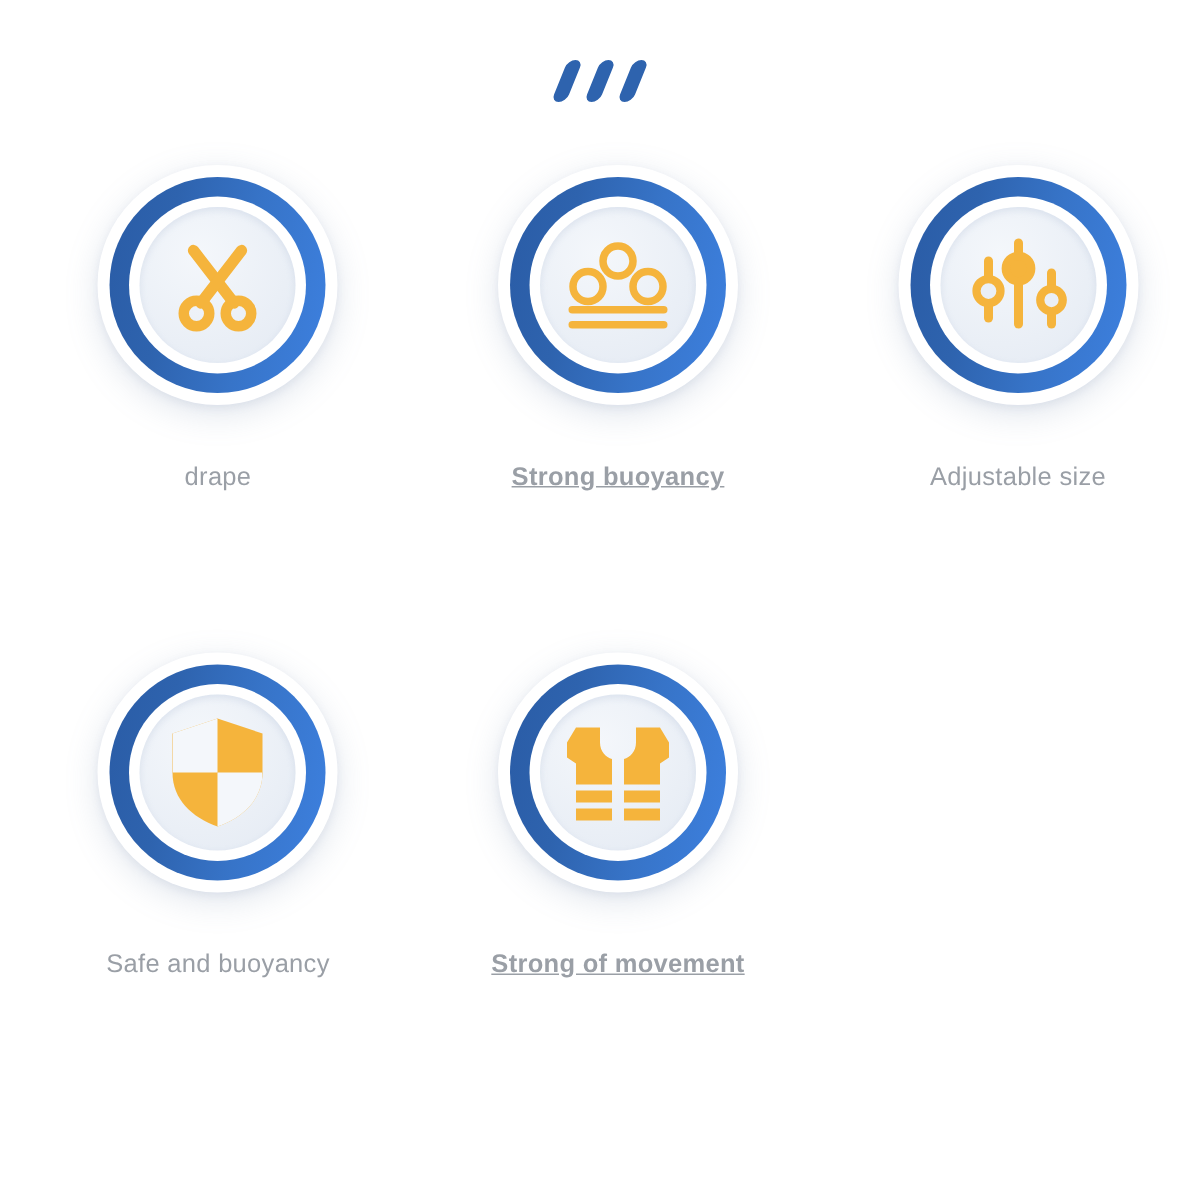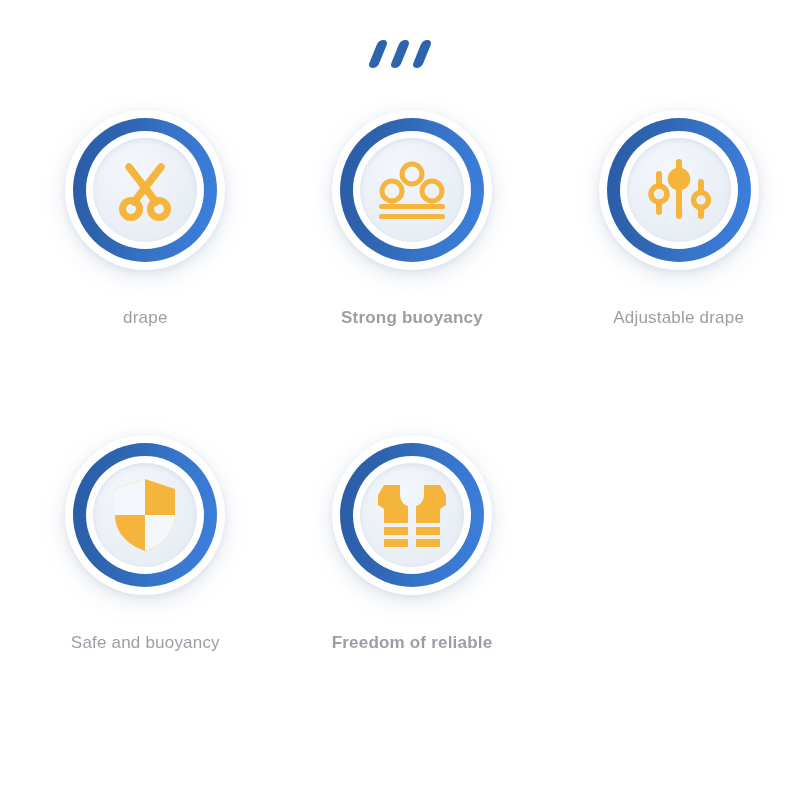--- a/index.html
+++ b/index.html
@@ -98,20 +98,21 @@
   .feature-label {
     margin-top: 38px;
     font-size: 17px;
     color: #9a9fa6;
     letter-spacing: .2px;
     white-space: nowrap;
   }
   .feature-label.em {
     color: #9a9fa6;
     font-weight: 700;
+    text-decoration: underline;
   }
 </style>
 </head>
 <body>
 
 <div class="dash-row">
   <span class="dash"></span>
   <span class="dash"></span>
   <span class="dash"></span>
 </div>
@@ -163,21 +164,21 @@
               <path d="M36 8 L36 62"></path>
               <path d="M58 28 L58 62"></path>
             </g>
             <circle cx="16" cy="40" r="8" stroke="#f5b43c" stroke-width="5.5" fill="#eaeff6"></circle>
             <circle cx="36" cy="25" r="8.5" stroke="#f5b43c" stroke-width="5.5" fill="#f5b43c"></circle>
             <circle cx="58" cy="46" r="7.5" stroke="#f5b43c" stroke-width="5.5" fill="#eaeff6"></circle>
           </svg>
         </span>
       </div>
     </div>
-    <div class="feature-label">Adjustable drape</div>
+    <div class="feature-label">Adjustable size</div>
   </div>
 
 
   <div class="feature">
     <div class="badge">
       <div class="badge-inner">
         <span>
           <svg width="66" height="76" viewBox="0 0 66 76" fill="none">
             <defs>
               <clipPath id="shieldClip">
@@ -206,16 +207,16 @@
               <path d="M66 6 L50 6 L50 16 C50 22 46 26 42 27 L42 44 L66 44 L66 30 L72 26 L72 16 Z"></path>
               <rect x="10" y="48" width="24" height="8"></rect>
               <rect x="42" y="48" width="24" height="8"></rect>
               <rect x="10" y="60" width="24" height="8"></rect>
               <rect x="42" y="60" width="24" height="8"></rect>
             </g>
           </svg>
         </span>
       </div>
     </div>
-    <div class="feature-label em">Freedom of reliable</div>
+    <div class="feature-label em">Strong of movement</div>
   </div>
 
 </div>
 
 </body></html>

